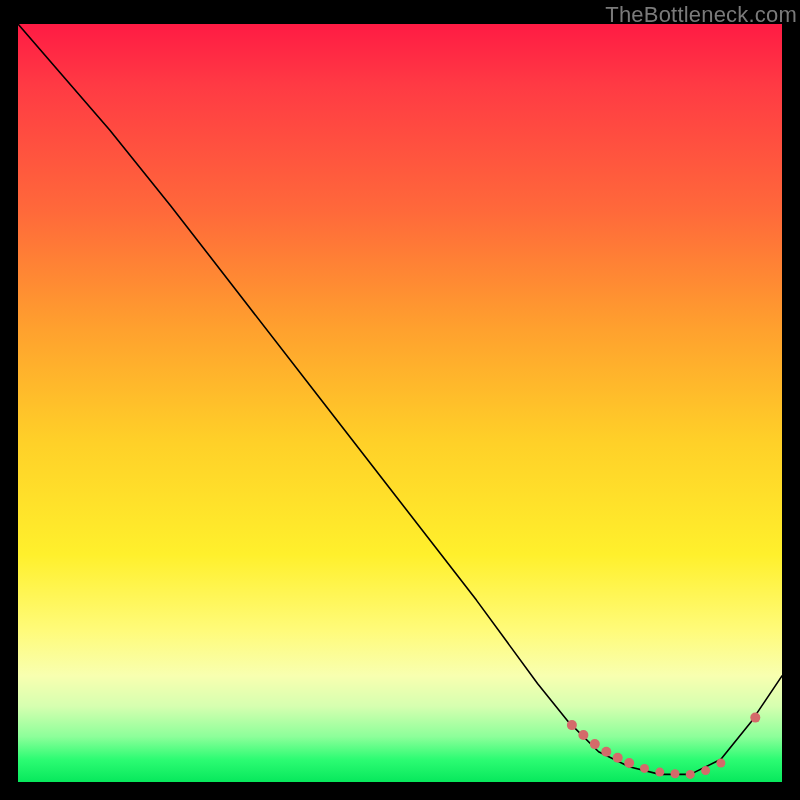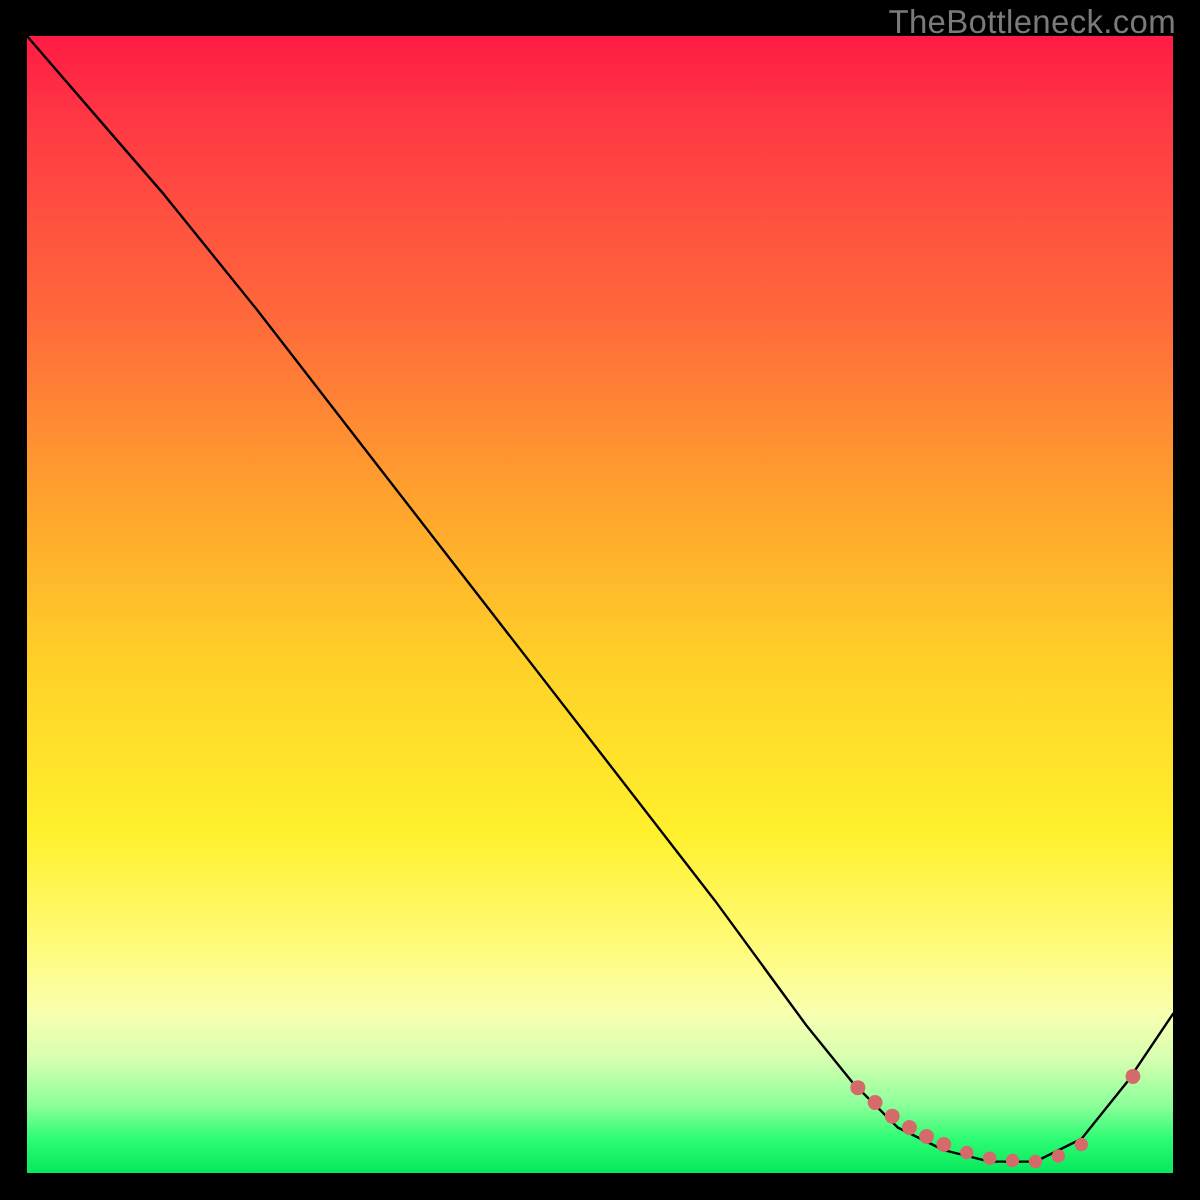--- a/index.html
+++ b/index.html
@@ -13,21 +13,21 @@
   }
   .stage {
     position: relative;
     width: 800px;
     height: 800px;
     background: #000;
   }
   .watermark {
     position: absolute;
     top: 2px;
-    right: 16px;
+    right: 3px;
     color: #7a7a7a;
     font-size: 22px;
     font-weight: 500;
     letter-spacing: 0.2px;
     user-select: none;
   }
   .plot {
     position: absolute;
     left: 18px;
     top: 24px;

